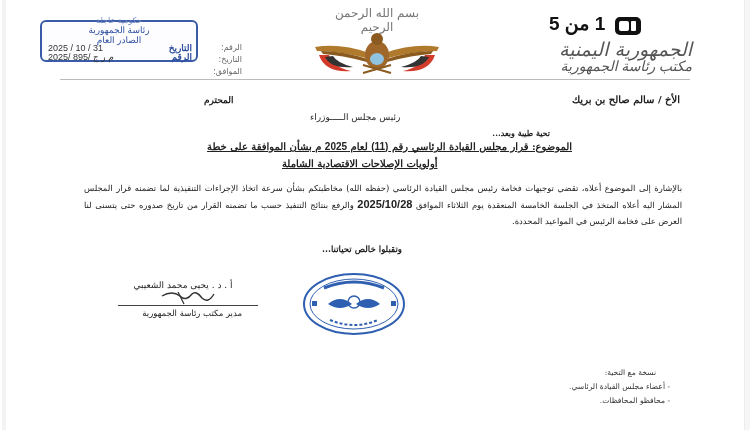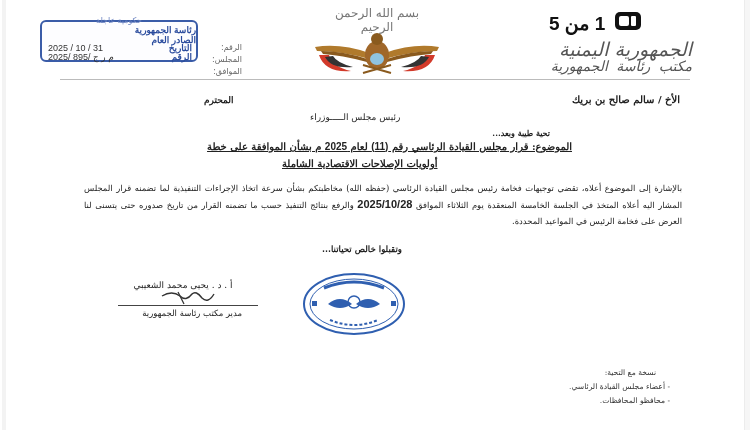--- a/index.html
+++ b/index.html
@@ -2,36 +2,36 @@
 <html><head>
 <meta charset="utf-8">
 <style>
   * { margin:0; padding:0; box-sizing:border-box; }
   html, body { width:750px; height:430px; overflow:hidden; background:#ffffff; }
   body { font-family:"DejaVu Sans", sans-serif; color:#222; position:relative; }
 
   .page-edge-left { position:absolute; left:2px; top:0; width:4px; height:430px; background:#f3f3f3; }
   .page-edge-right { position:absolute; right:0; top:0; width:6px; height:430px; background:#f6f6f6; border-left:1px solid #ececec; }
 
-  .page-indicator { position:absolute; left:549px; top:12px; display:flex; align-items:flex-start; gap:10px; direction:ltr; }
+  .page-indicator { position:absolute; left:549px; top:12px; display:flex; align-items:flex-end; gap:10px; direction:ltr; }
   .page-indicator .pg-text { font-family:"Liberation Sans", sans-serif; font-weight:bold; font-size:19px; color:#111; direction:rtl; }
   .page-icon { width:26px; height:18px; background:#111; border-radius:5px; position:relative; }
   .page-icon::before { content:""; position:absolute; left:4px; top:4px; width:10px; height:10px; background:#fff; border-radius:2px; }
   .page-icon::after { content:""; position:absolute; left:16px; top:4px; width:5px; height:10px; background:#fff; border-radius:1px; }
 
   .letterhead { position:absolute; right:58px; top:38px; direction:rtl; }
   .letterhead .lh1 { font-family:"DejaVu Serif", serif; font-size:19px; color:#555; letter-spacing:1px; font-style:italic; }
-  .letterhead .lh2 { font-family:Liberation Mono, monospace; font-size:14px; color:#555; margin-top:-2px; font-style:italic; }
+  .letterhead .lh2 { font-family:Liberation Serif, serif; font-size:14px; color:#555; margin-top:-2px; font-style:italic; }
 
   .basmala { position:absolute; left:318px; top:6px; width:118px; text-align:center; font-family:"DejaVu Serif", serif; font-size:12px; color:#777; direction:rtl; }
   .emblem { position:absolute; left:311px; top:29px; width:132px; height:48px; }
 
   .stamp { position:absolute; left:40px; top:20px; width:158px; height:42px; border:2px solid #3a5ca8; border-radius:6px; direction:rtl; color:#2c4d9e; font-family:"Liberation Sans", sans-serif; background:#fdfdff; }
   .stamp .s-top { position:absolute; top:-6px; left:0; right:0; text-align:center; font-size:8px; color:#6a82c0; }
-  .stamp .s-title { position:absolute; top:3px; left:0; right:0; text-align:right; font-size:9px; font-weight:bold; line-height:10px; }
+  .stamp .s-title { position:absolute; top:3px; left:0; right:0; text-align:center; font-size:9px; font-weight:normal; line-height:10px; }
   .stamp .s-row { position:absolute; right:4px; left:6px; font-size:9px; font-weight:bold; display:flex; justify-content:space-between; }
   .stamp .s-row.r1 { top:21px; }
   .stamp .s-row.r2 { top:30px; }
   .stamp .s-val { color:#333; font-weight:normal; direction:ltr; }
 
   .ref-labels { position:absolute; left:202px; top:42px; direction:rtl; font-size:8px; color:#666; line-height:12px; text-align:right; width:40px; }
 
   .header-rule { position:absolute; left:60px; top:79px; width:630px; height:1px; background:#bbb; }
 
   .doc { direction:rtl; font-family:"DejaVu Serif", serif; color:#222; }
@@ -107,21 +107,21 @@
     <span class="s-val">2025 / 10 / 31</span>
   </div>
   <div class="s-row r2">
     <span>الرقم</span>
     <span class="s-val">2025/ م ر ج /895</span>
   </div>
 </div>
 
 <div class="ref-labels">
   <div>الرقم:</div>
-  <div>المجلس:</div>
+  <div>التاريخ:</div>
   <div>الموافق:</div>
 </div>
 
 <div class="header-rule"></div>
 
 <div class="doc">
   <div class="abs to-line">الأخ / سالم صالح بن بريك</div>
   <div class="abs honor">المحترم</div>
   <div class="abs recipient-title">رئيس مجلس الـــــوزراء</div>
   <div class="abs greeting">تحية طيبة وبعد...</div>

